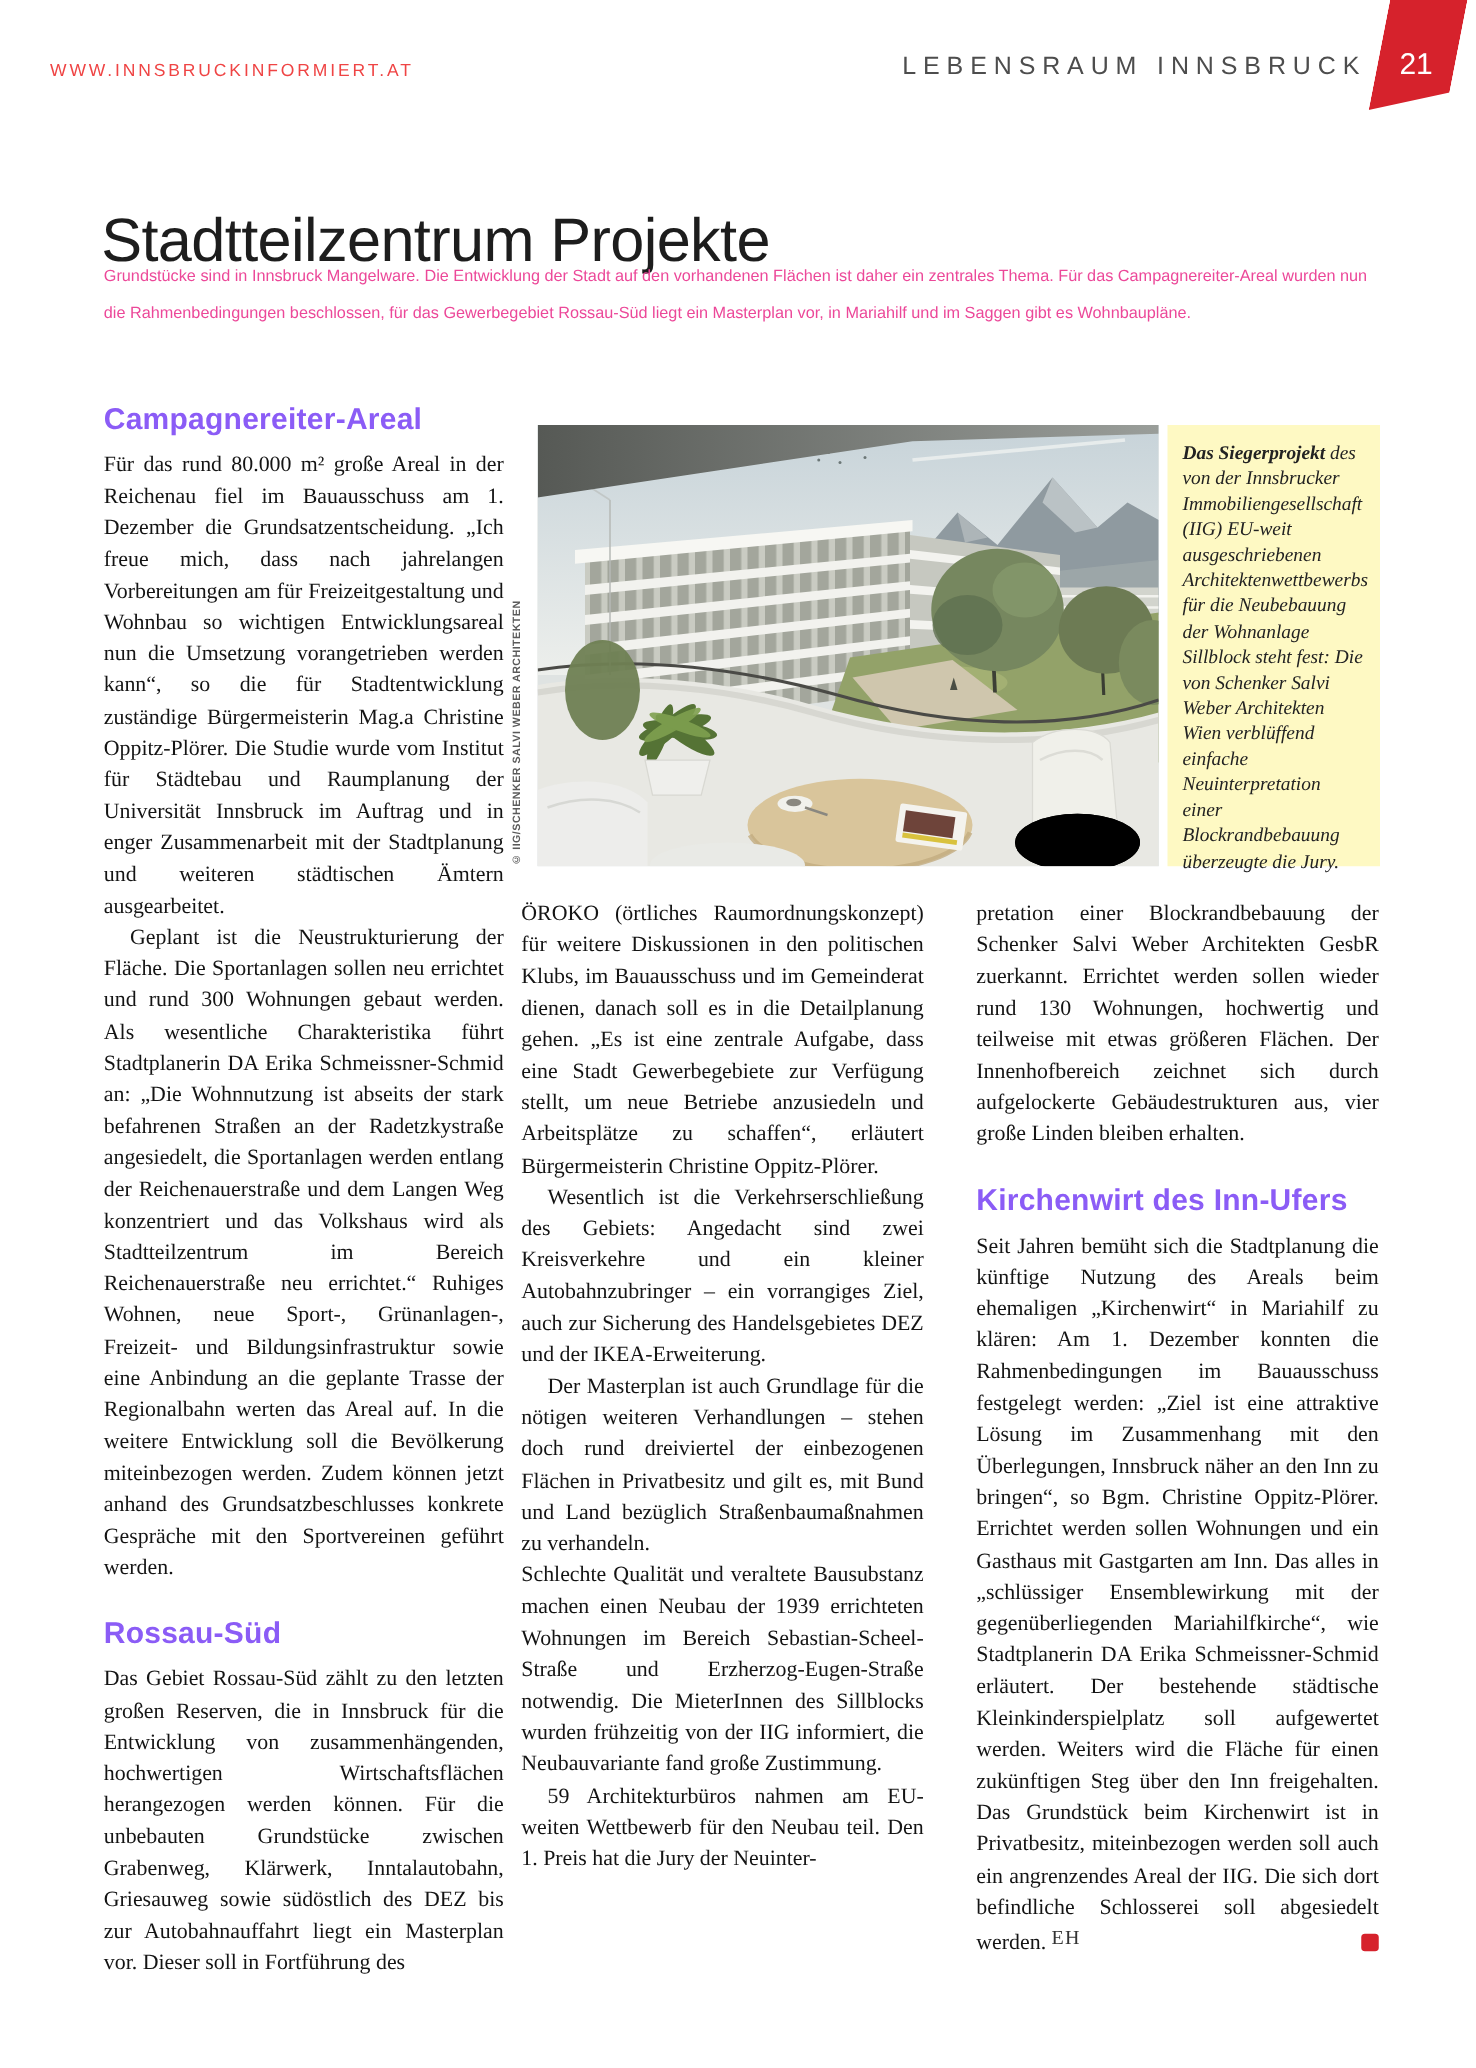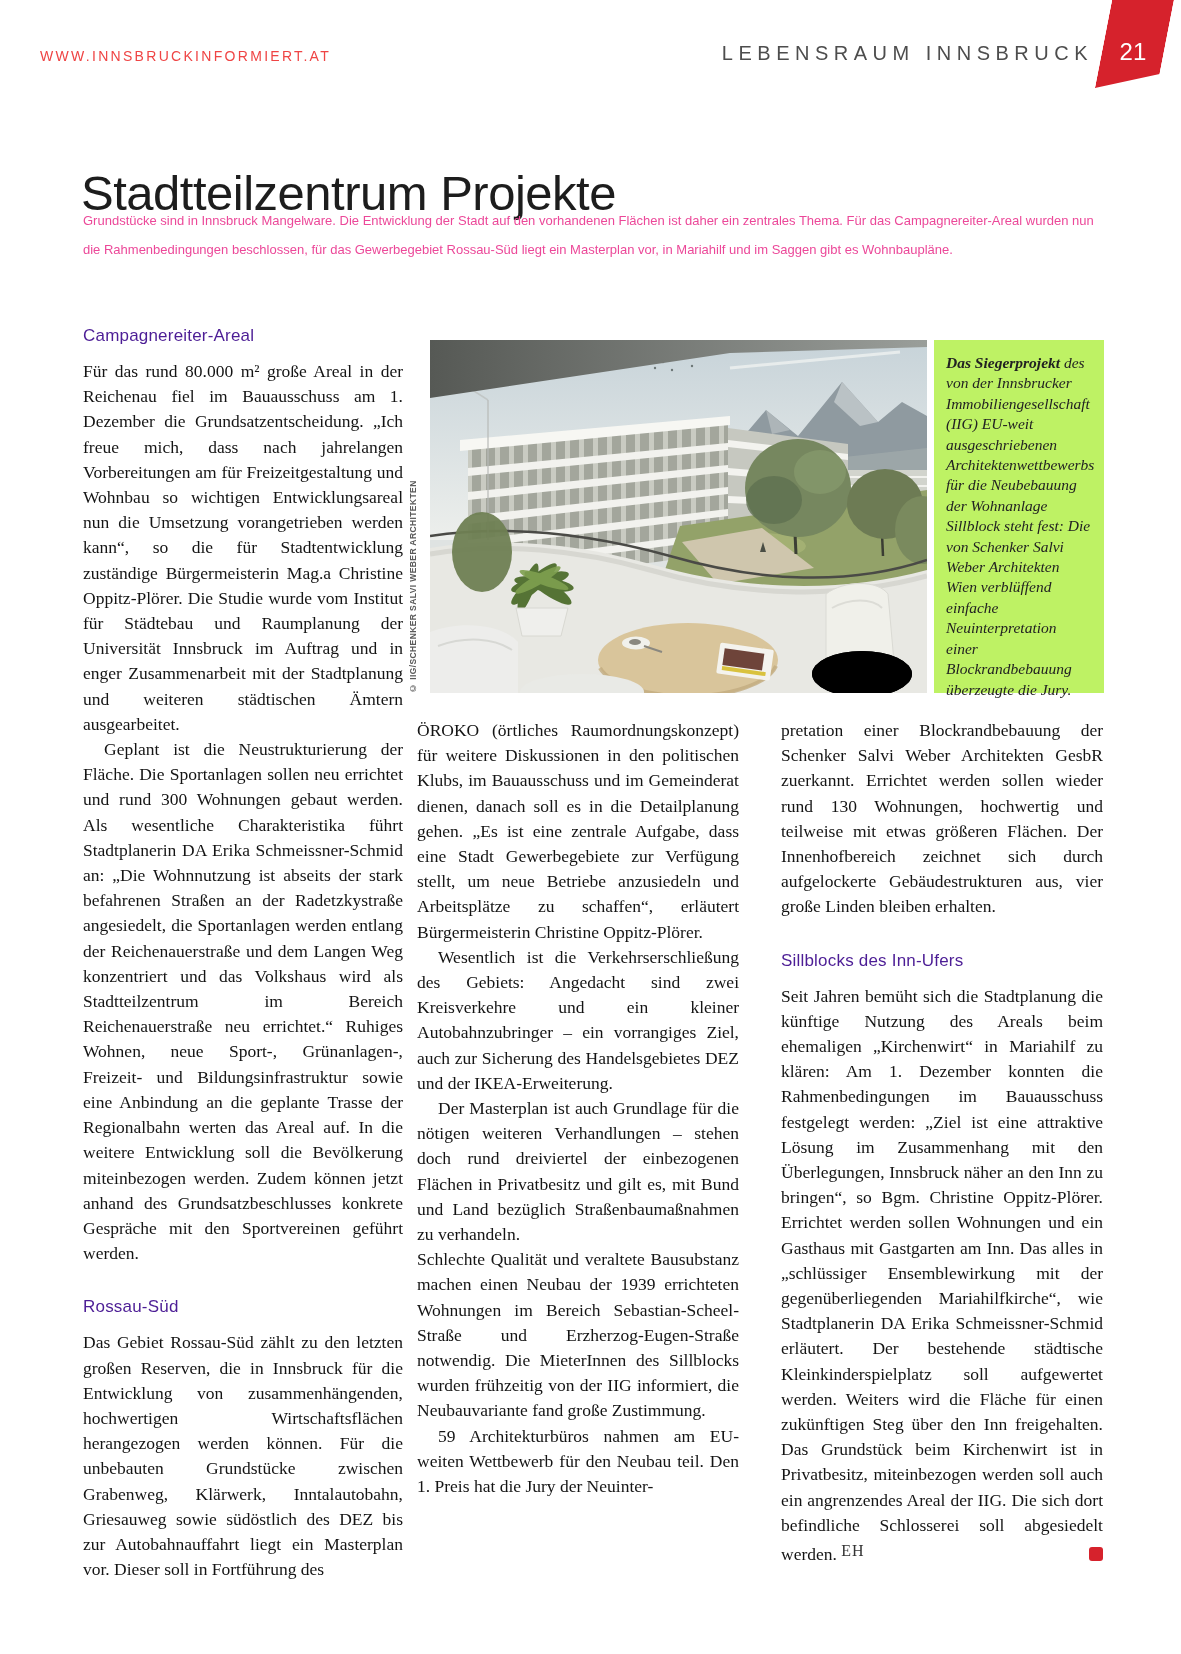--- a/index.html
+++ b/index.html
@@ -46,41 +46,41 @@
   }
   .photo svg{display:block;}
   .photo-credit{
     position:absolute;left:408px;top:340px;height:353px;width:16px;
     writing-mode:vertical-rl;transform:rotate(180deg);
     font-size:8.5px;font-weight:bold;letter-spacing:0.4px;color:#5a5a5a;
     white-space:nowrap;
   }
   .caption-box{
     position:absolute;left:934px;top:340px;width:170px;height:353px;
-    background:#bef264;box-sizing:border-box;padding:13px 12px;
+    background:#fef9c3;box-sizing:border-box;padding:13px 12px;
     font-family:"Liberation Serif",serif;font-style:italic;
     font-size:15.5px;line-height:20.4px;color:#222222;
   }
   .caption-box b{font-weight:bold;}
   
   .col{
     position:absolute;
     font-family:"Liberation Serif",serif;
     font-size:17.5px;line-height:25.2px;color:#141414;
     text-align:justify;
     hyphens:auto;-webkit-hyphens:auto;
   }
   .col-1{left:83px;top:322px;width:320px;}
   .col-2{left:417px;top:718px;width:322px;}
   .col-3{left:781px;top:718px;width:322px;}
   .col p{margin:0;}
   .col p.indent{text-indent:21px;}
   .col h2{
     font-family:"Liberation Sans",sans-serif;
-    font-size:17px;font-weight:400;color:#4c1d95;
+    font-size:24px;font-weight:700;color:#8b5cf6;
     margin:0 0 9px 0;letter-spacing:0.2px;line-height:28px;
   }
   .col h2.later{margin-top:27px;}
   .initials{
     font-size:16px;letter-spacing:1px;color:#333333;
     vertical-align:4px;font-family:"Liberation Serif",serif;
   }
   .end-marker{
     float:right;width:14px;height:14px;border-radius:3px;
     background:#d6222c;margin-top:9px;
@@ -226,17 +226,17 @@
   <div class="col col-2">
     <p>ÖROKO (örtliches Raumordnungskonzept) für weitere Diskussionen in den politischen Klubs, im Bauausschuss und im Gemeinderat dienen, danach soll es in die Detailplanung gehen. „Es ist eine zentrale Aufgabe, dass eine Stadt Gewerbegebiete zur Verfügung stellt, um neue Betriebe anzusiedeln und Arbeitsplätze zu schaffen“, erläutert Bürgermeisterin Christine Oppitz-Plörer.</p>
     <p class="indent">Wesentlich ist die Verkehrserschließung des Gebiets: Angedacht sind zwei Kreisverkehre und ein kleiner Autobahnzubringer – ein vorrangiges Ziel, auch zur Sicherung des Handelsgebietes DEZ und der IKEA-Erweiterung.</p>
     <p class="indent">Der Masterplan ist auch Grundlage für die nötigen weiteren Verhandlungen – stehen doch rund dreiviertel der einbezogenen Flächen in Privatbesitz und gilt es, mit Bund und Land bezüglich Straßenbaumaßnahmen zu verhandeln.</p>
     <p>Schlechte Qualität und veraltete Bausubstanz machen einen Neubau der 1939 errichteten Wohnungen im Bereich Sebastian-Scheel-Straße und Erzherzog-Eugen-Straße notwendig. Die MieterInnen des Sillblocks wurden frühzeitig von der IIG informiert, die Neubauvariante fand große Zustimmung.</p>
     <p class="indent">59 Architekturbüros nahmen am EU-weiten Wettbewerb für den Neubau teil. Den 1. Preis hat die Jury der Neuinter-</p>
   </div>
 
   <div class="col col-3">
     <p>pretation einer Blockrandbebauung der Schenker Salvi Weber Architekten GesbR zuerkannt. Errichtet werden sollen wieder rund 130 Wohnungen, hochwertig und teilweise mit etwas größeren Flächen. Der Innenhofbereich zeichnet sich durch aufgelockerte Gebäudestrukturen aus, vier große Linden bleiben erhalten.</p>
-    <h2 class="later">Sillblocks des Inn-Ufers</h2>
+    <h2 class="later">Kirchenwirt des Inn-Ufers</h2>
     <p><span>Seit Jahren bemüht sich die Stadtplanung die künftige Nutzung des Areals beim ehemaligen „Kirchenwirt“ in Mariahilf zu klären: Am 1. Dezember konnten die Rahmenbedingungen im Bauausschuss festgelegt werden: „Ziel ist eine attraktive Lösung im Zusammenhang mit den Überlegungen, Innsbruck näher an den Inn zu bringen“, so Bgm. Christine Oppitz-Plörer. Errichtet werden sollen Wohnungen und ein Gasthaus mit Gastgarten am Inn. Das alles in „schlüssiger Ensemblewirkung mit der gegenüberliegenden Mariahilfkirche“, wie Stadtplanerin DA Erika Schmeissner-Schmid erläutert. Der bestehende städtische Kleinkinderspielplatz soll aufgewertet werden. Weiters wird die Fläche für einen zukünftigen Steg über den Inn freigehalten. Das Grundstück beim Kirchenwirt ist in Privatbesitz, miteinbezogen werden soll auch ein angrenzendes Areal der IIG. Die sich dort befindliche Schlosserei soll abgesiedelt werden.</span> <span class="initials">EH</span><span class="end-marker"></span></p>
   </div>
 
 </div>
 
 </body></html>

